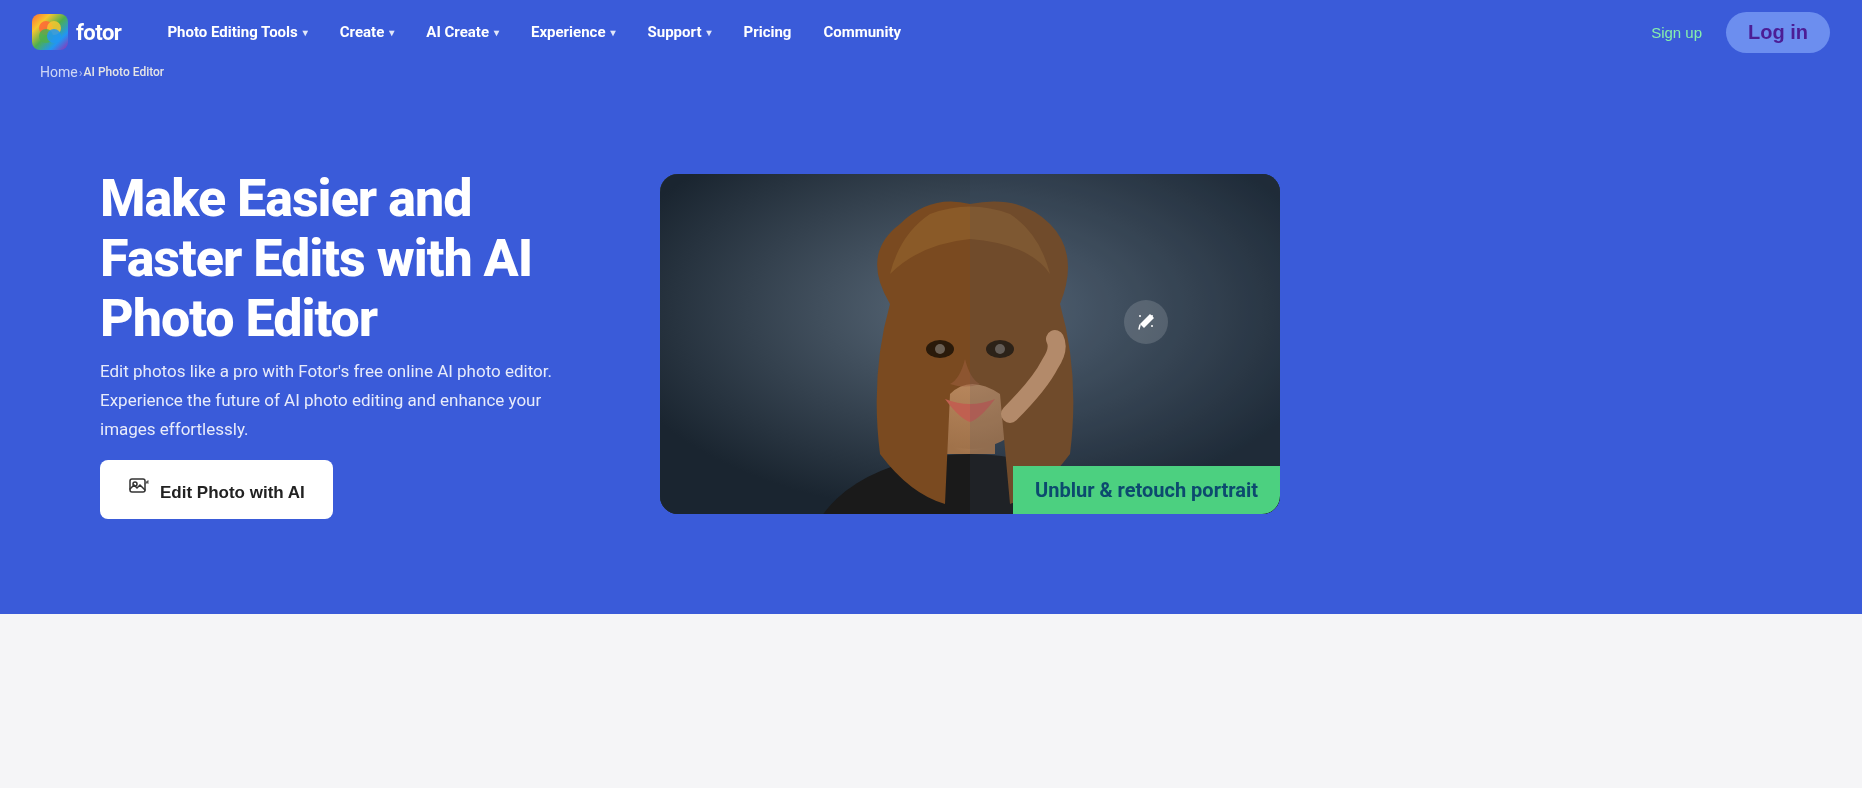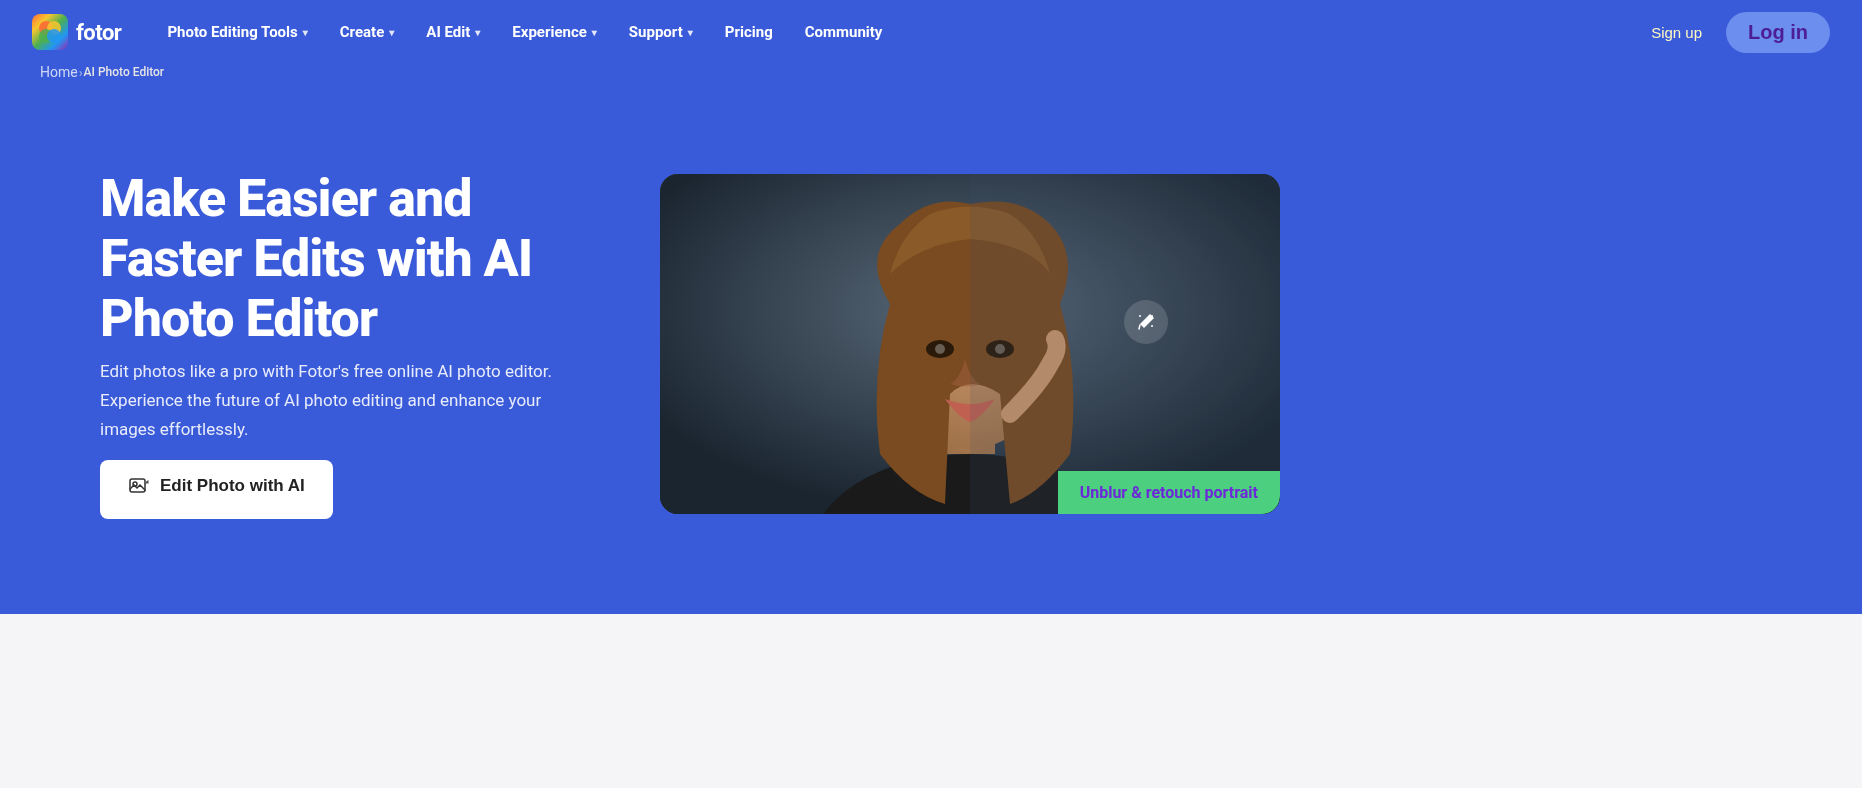--- a/index.html
+++ b/index.html
@@ -60,21 +60,21 @@
       font-size: 10px;
       opacity: 0.85;
     }
     .nav-auth {
       display: flex;
       align-items: center;
       gap: 12px;
       margin-left: auto;
     }
     .btn-signup {
-      color: #fef9c3;
+      color: #86efac;
       font-size: 15px;
       font-weight: 500;
       background: transparent;
       border: none;
       cursor: pointer;
       padding: 8px 12px;
     }
     .btn-login {
       background: #6c8eef;
       color: #4c1d95;
@@ -139,21 +139,21 @@
     .btn-edit {
       background: #fff;
       color: #222;
       border: none;
       border-radius: 8px;
       padding: 16px 28px;
       font-size: 17px;
       font-weight: 600;
       cursor: pointer;
       display: flex;
-      align-items: flex-start;
+      align-items: flex-end;
       gap: 10px;
     }
     .edit-icon {
       font-size: 20px;
     }
 
     
     .hero-image-container {
       flex: 1;
       max-width: 620px;
@@ -196,22 +196,22 @@
       height: 44px;
       display: flex;
       align-items: center;
       justify-content: center;
     }
     .unblur-badge {
       position: absolute;
       bottom: 0;
       right: 0;
       background: #4cd080;
-      color: #6d28d9;
-      font-size: 16px;
+      color: #0c4a6e;
+      font-size: 20px;
       font-weight: 700;
       padding: 12px 22px;
       border-radius: 0 0 18px 0;
     }
 
     
     .bottom-section {
       background: #f5f5f7;
       height: 200px;
     }
@@ -239,21 +239,21 @@
         <span>Photo Editing Tools</span>
         <span class="chevron">▾</span>
       </span>
 
       <span class="nav-item">
         <span>Create</span>
         <span class="chevron">▾</span>
       </span>
 
       <span class="nav-item">
-        <span>AI Edit</span>
+        <span>AI Create</span>
         <span class="chevron">▾</span>
       </span>
 
       <span class="nav-item">
         <span>Experience</span>
         <span class="chevron">▾</span>
       </span>
 
       <span class="nav-item">
         <span>Support</span>

